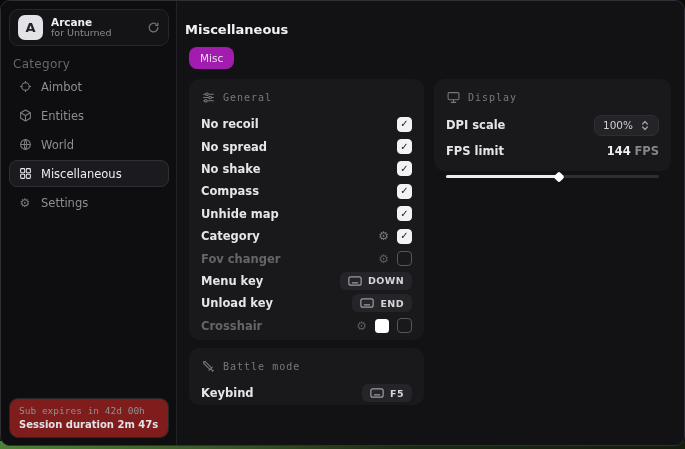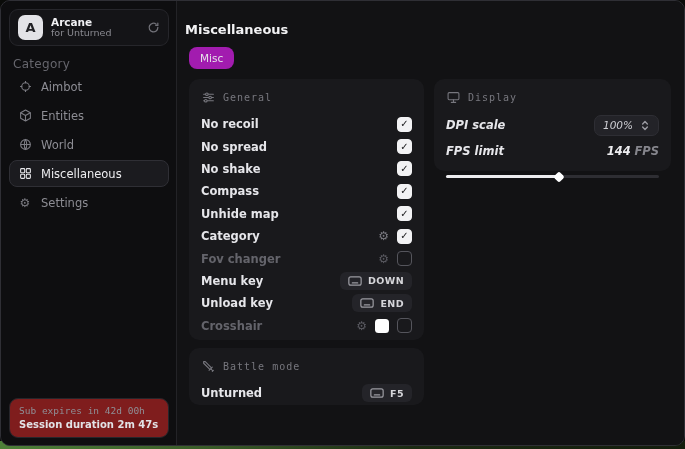--- a/index.html
+++ b/index.html
@@ -94,21 +94,21 @@
   .checkbox.checked { background:#f2f2f4; border-color:#f2f2f4; }
   .checkbox.checked .check { display:block; }
   .swatch { width:14px; height:14px; border-radius:3.5px; background:#ffffff; }
   .key-badge {
     background:#242429; border-radius:6px; padding:3.5px 8px;
     display:flex; align-items:center; gap:6px;
     font-size:9.5px; font-weight:bold; color:#d6d6da; letter-spacing:.4px;
   }
   .key-badge svg { color:#9a9aa1; display:block; }
   
-  .d-row { display:flex; align-items:center; height:24px;font-style:italic; }
+  .d-row { display:flex; align-items:center; height:24px; }
   .d-label { flex:1; font-size:11.5px; font-weight:600; color:#e6e6ea; }
   .dpi-badge {
     background:#232328; border:1px solid #2e2e34; border-radius:7px;
     padding:3.5px 8px; display:flex; align-items:center; gap:7px;
     font-size:10.5px; color:#cfcfd4;
   }
   .dpi-badge svg { color:#9a9aa1; display:block; }
   .fps-value { font-size:11.5px; }
   .fps-num { color:#eeeef1; font-weight:bold; }
   .fps-unit { color:#85858c; font-weight:600; }
@@ -324,21 +324,21 @@
         <span class="panel-header-icon">
           <svg width="13" height="13" viewBox="0 0 24 24" fill="none" stroke="currentColor" stroke-width="2" stroke-linecap="round" stroke-linejoin="round">
             <path d="M14.5 17.5 3 6V3h3l11.5 11.5"></path>
               <path d="M13 19l6-6M16 16l4 4M19 21l2-2"></path>
           </svg>
         </span>
         <span>Battle mode</span>
       </div>
       <div class="rows">
         <div class="row">
-          <span class="row-label">Unturned</span>
+          <span class="row-label">Keybind</span>
           <span class="controls">
             <span class="key-badge">
               <svg width="14" height="10" viewBox="0 0 18 13" fill="none" stroke="currentColor" stroke-width="1.6">
                 <rect x="1" y="1" width="16" height="11" rx="2.5"></rect>
                   <path d="M5.5 9h7" stroke-linecap="round"></path>
               </svg>
               <span>F5</span>
             </span>
           </span>
         </div>

